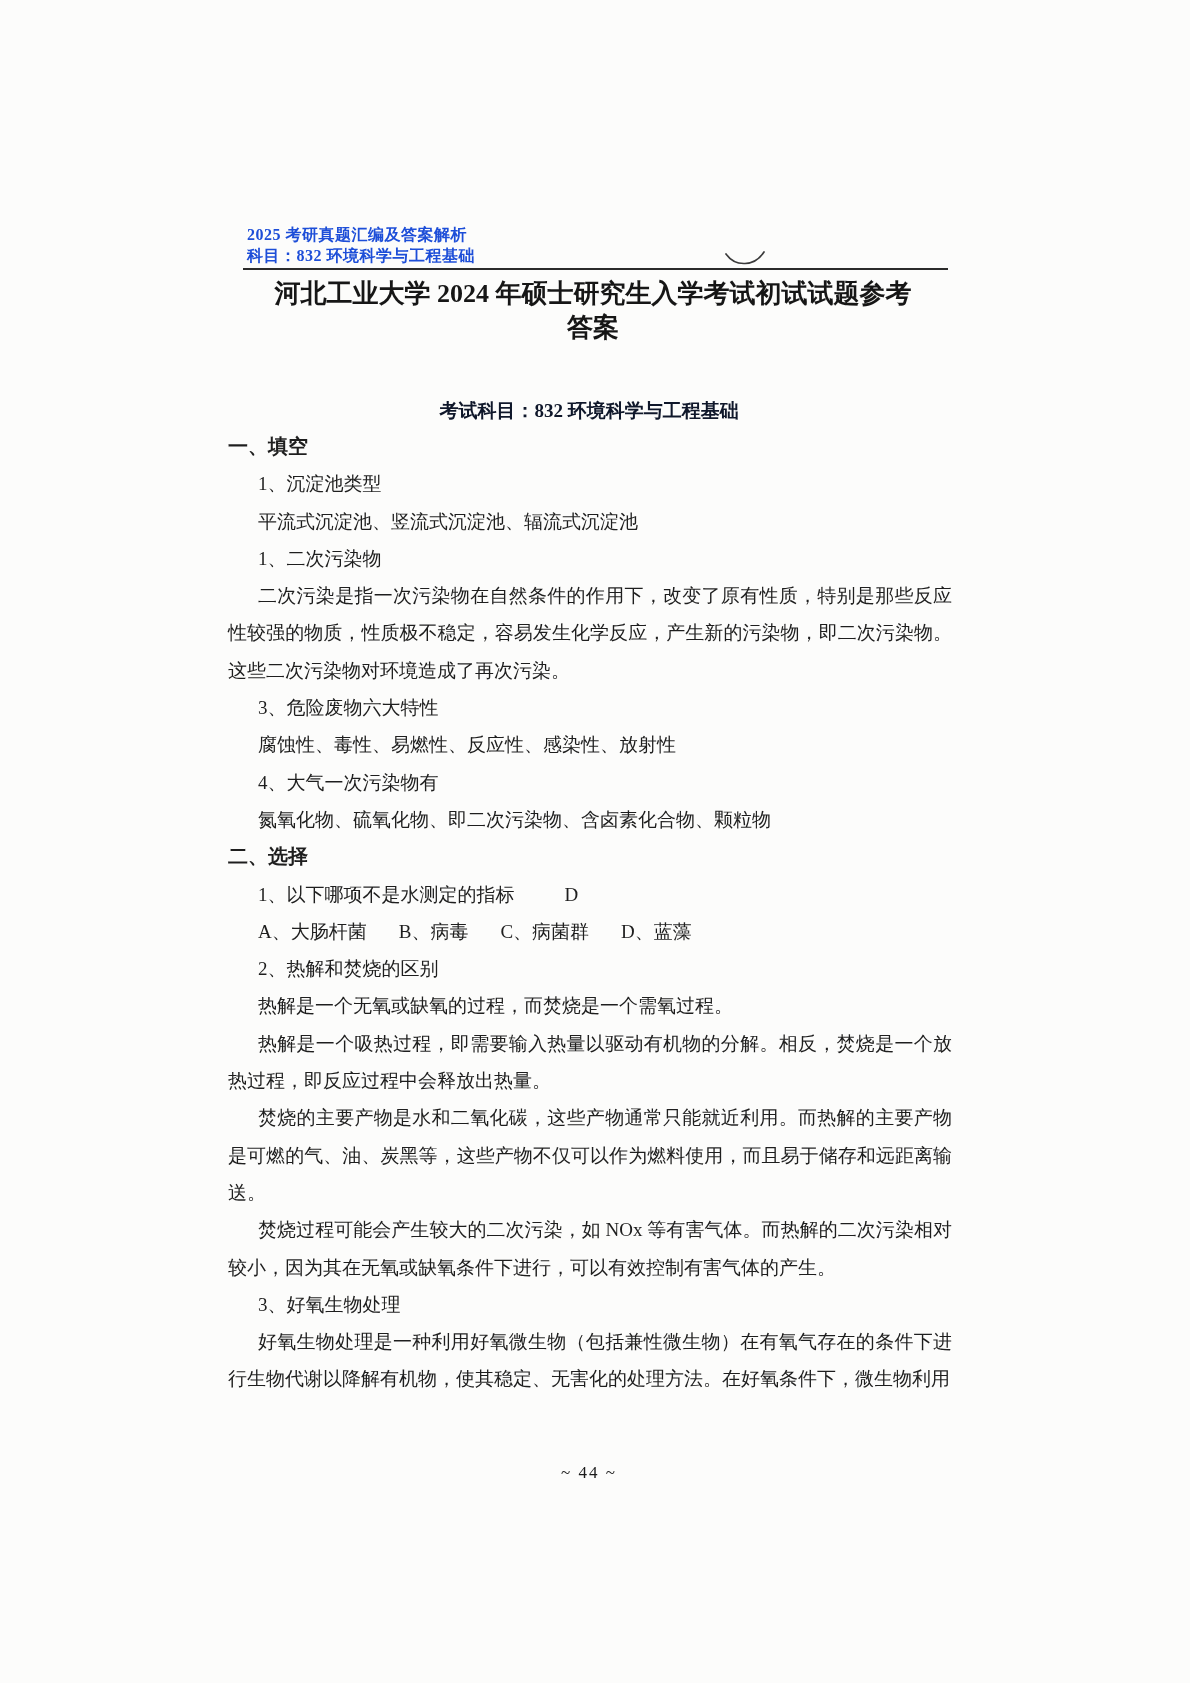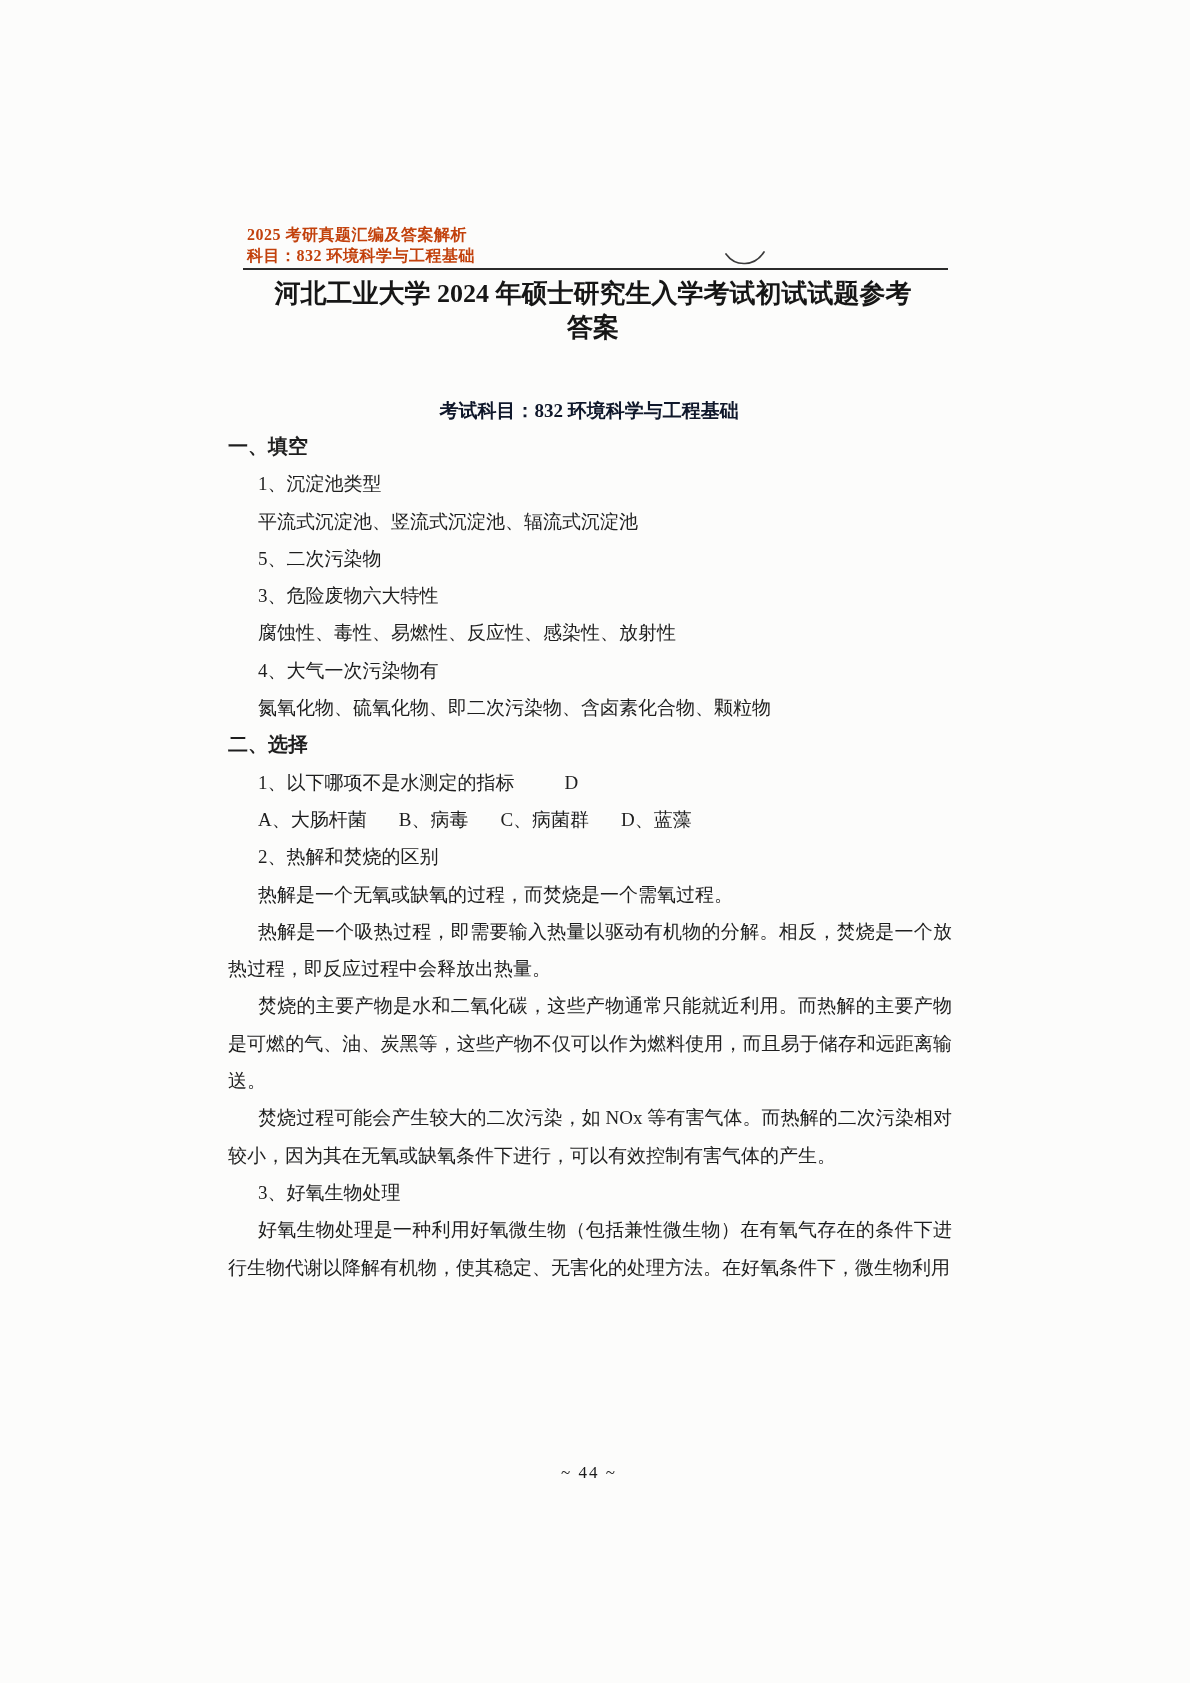--- a/index.html
+++ b/index.html
@@ -13,21 +13,21 @@
     overflow: hidden;
   }
   .scan-header {
     position: absolute;
     left: 247px;
     top: 224px;
     font-size: 16px;
     font-weight: bold;
     line-height: 21px;
     letter-spacing: 0.5px;
-    color: #c2410c;
+    color: #1d4ed8;
   }
   .header-rule {
     position: absolute;
     left: 243px;
     top: 268px;
     width: 705px;
     height: 2px;
     background: #2b2b2b;
   }
   .pen-mark {
@@ -111,21 +111,22 @@
 
   <div class="subject-line">考试科目：832 环境科学与工程基础</div>
 
   <div class="content">
 
     <div class="sec-heading">一、填空</div>
 
     <div class="indent">1、沉淀池类型</div>
     <div class="indent">平流式沉淀池、竖流式沉淀池、辐流式沉淀池</div>
 
-    <div class="indent">5、二次污染物</div>
+    <div class="indent">1、二次污染物</div>
+    <div class="para">二次污染是指一次污染物在自然条件的作用下，改变了原有性质，特别是那些反应性较强的物质，性质极不稳定，容易发生化学反应，产生新的污染物，即二次污染物。这些二次污染物对环境造成了再次污染。</div>
 
     <div class="indent">3、危险废物六大特性</div>
     <div class="indent">腐蚀性、毒性、易燃性、反应性、感染性、放射性</div>
 
     <div class="indent">4、大气一次污染物有</div>
     <div class="indent">氮氧化物、硫氧化物、即二次污染物、含卤素化合物、颗粒物</div>
 
     <div class="sec-heading">二、选择</div>
 
     <div class="indent">

